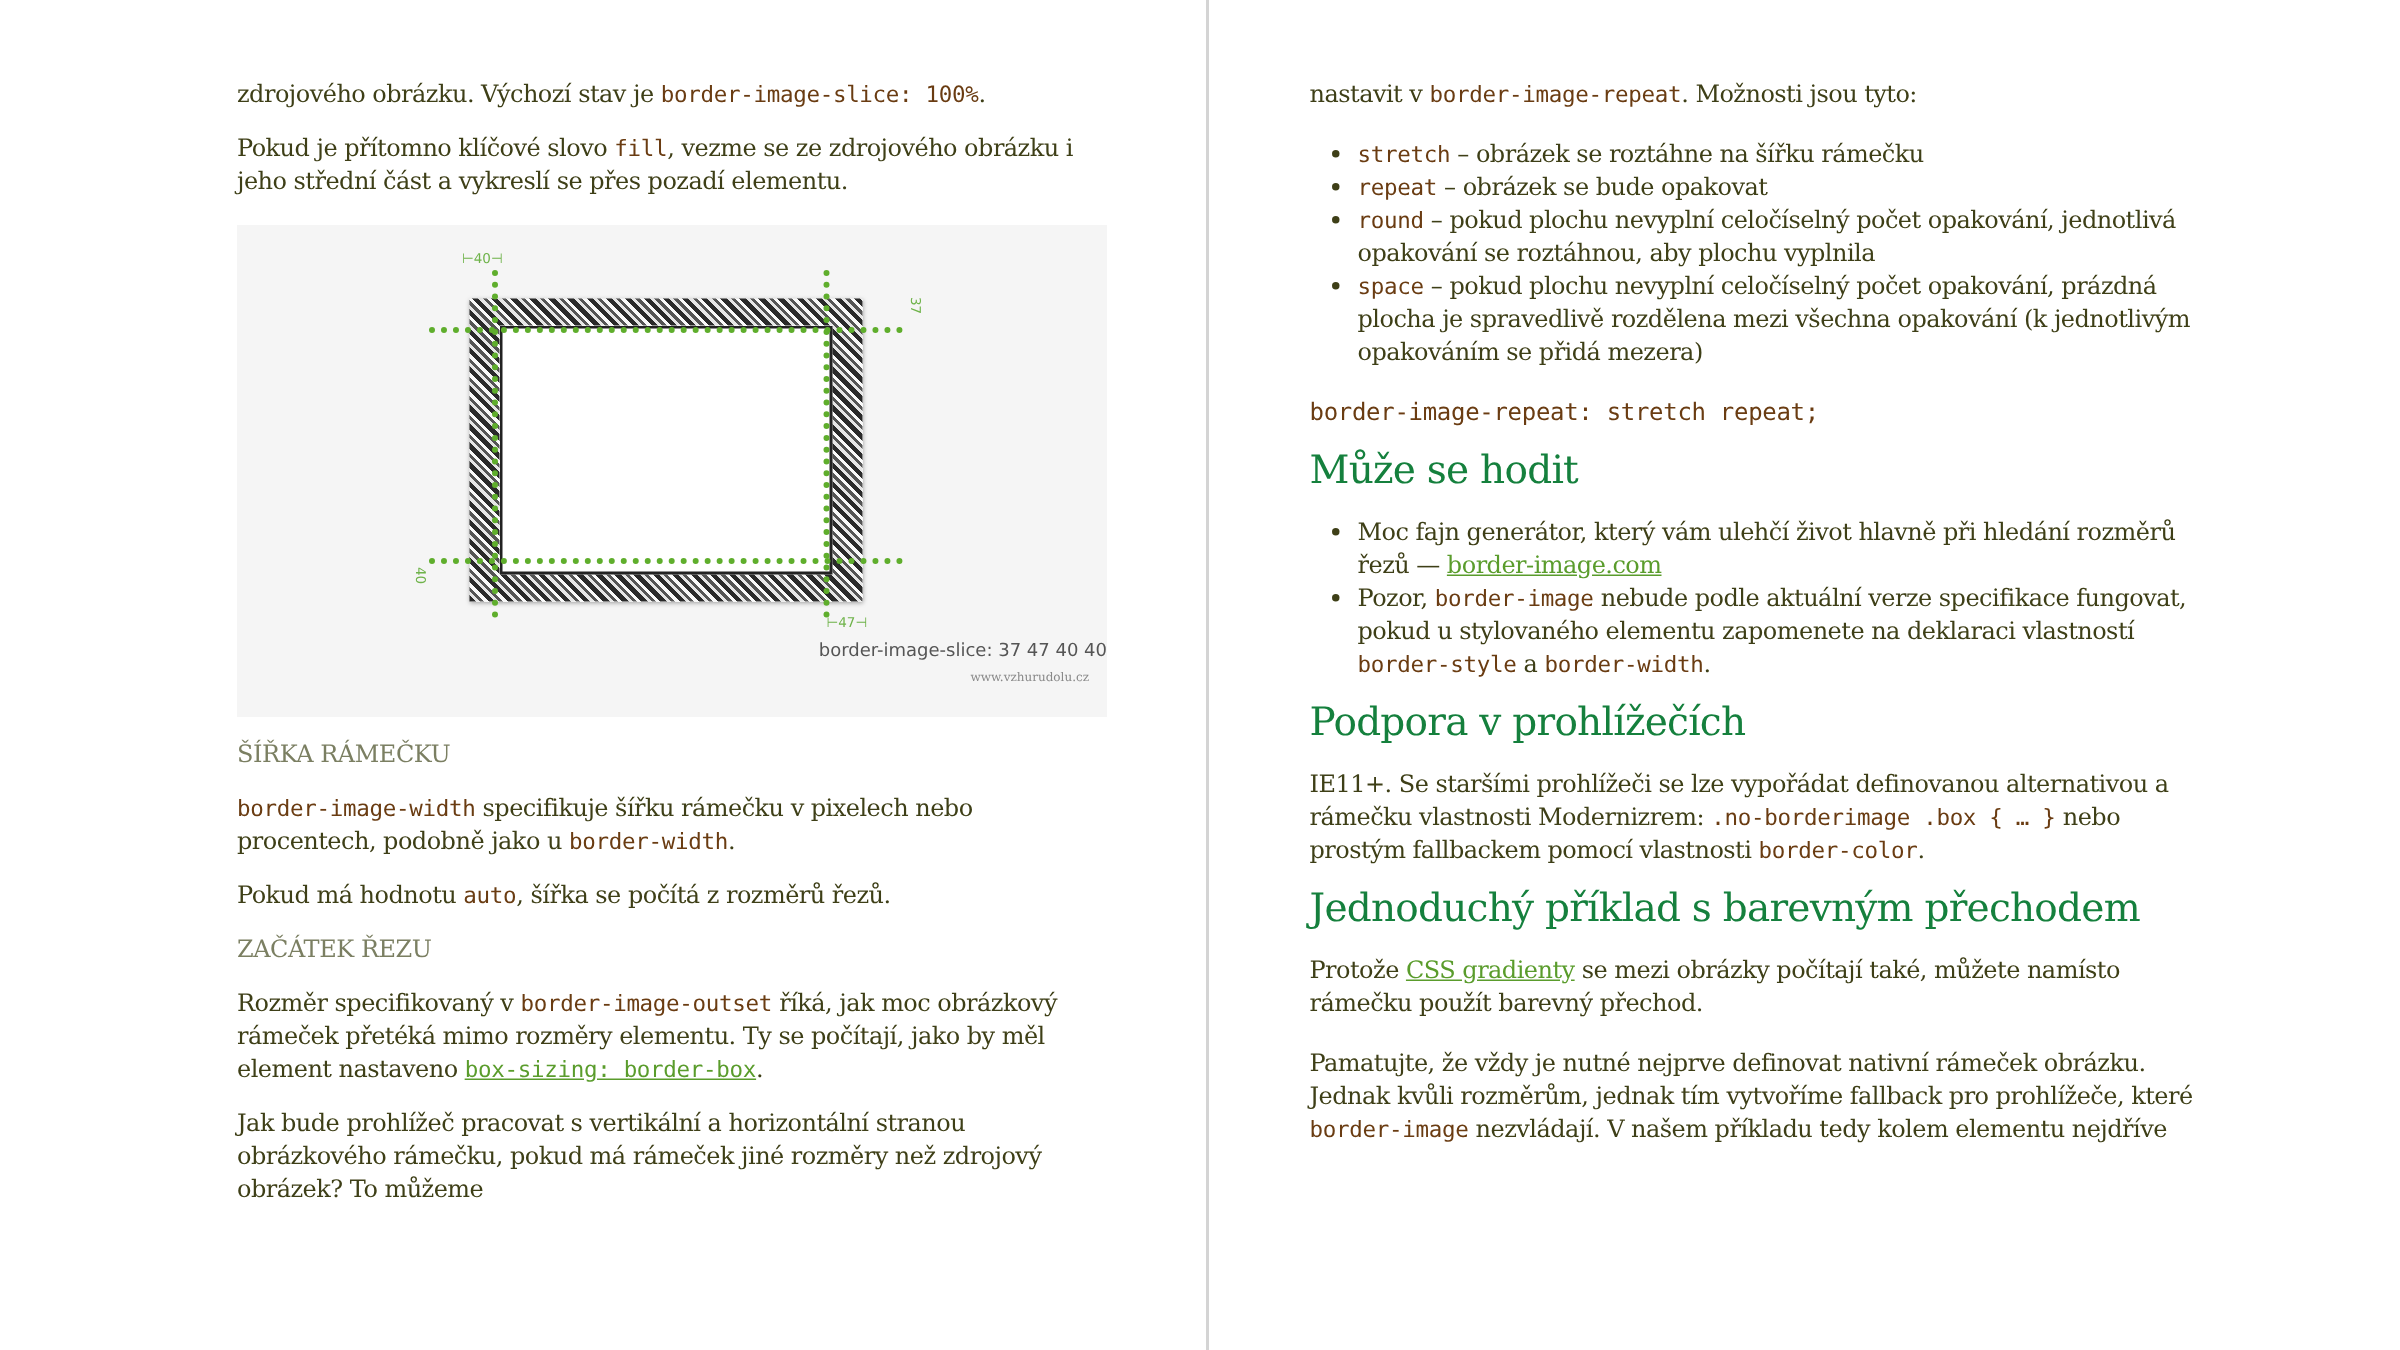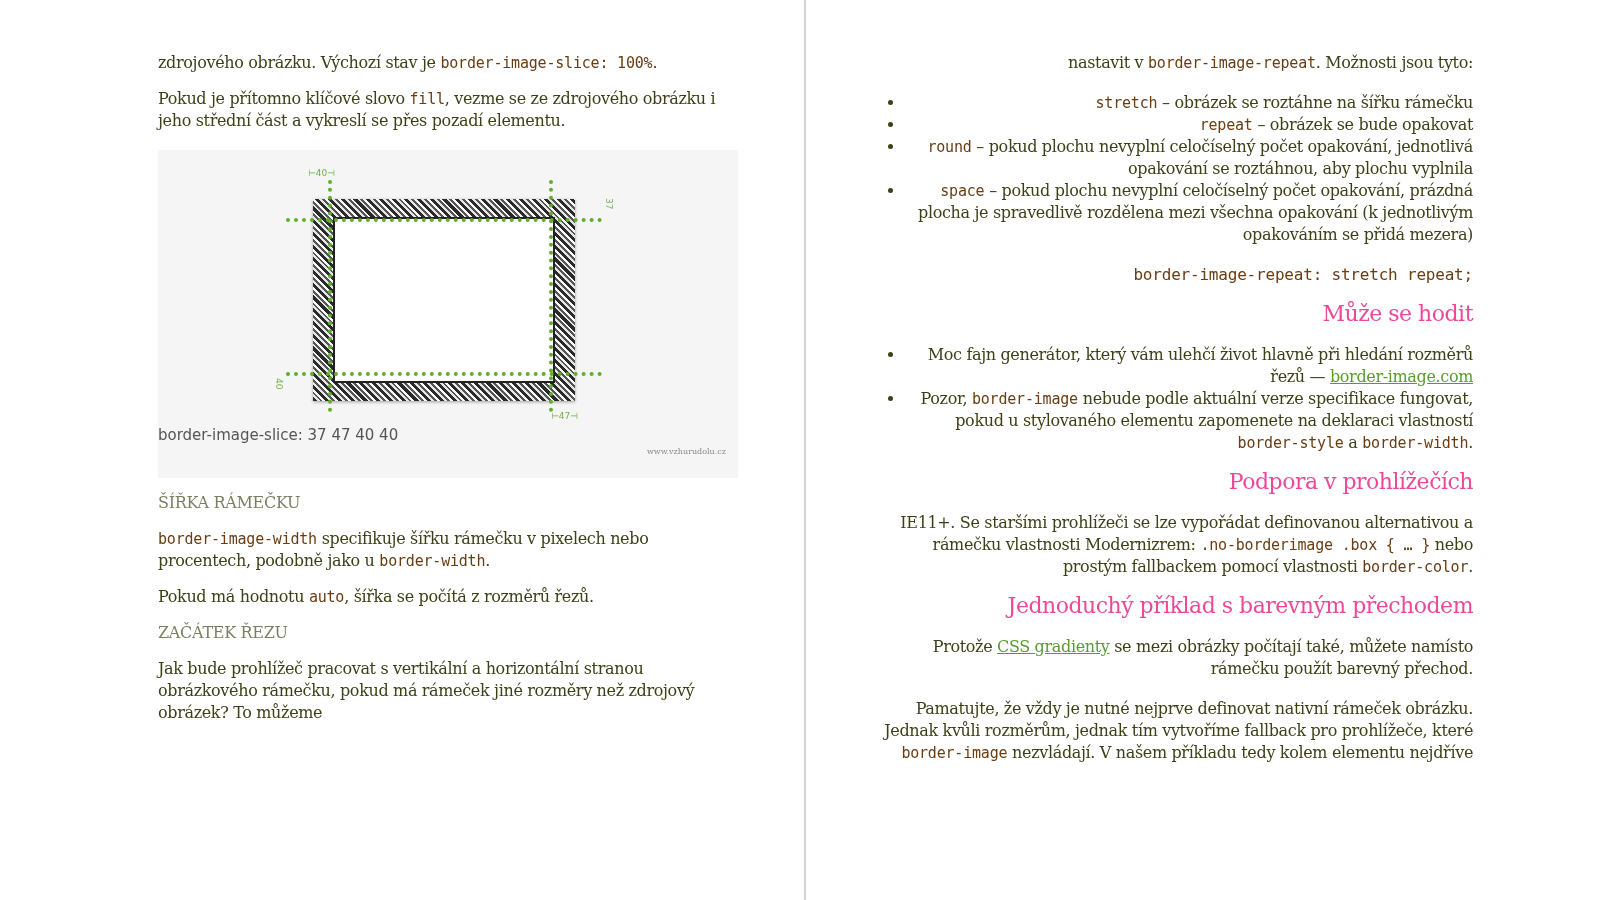--- a/index.html
+++ b/index.html
@@ -10,34 +10,34 @@
     }
     .page { position: absolute; top: 0; height: 900px; }
     .page-left { left: 0; width: 662px; }
     .page-right { left: 805px; width: 795px; }
     .divider {
       position: absolute; left: 804px; top: 0; width: 2px; height: 900px;
       background: #d4d4d4;
     }
     .col { position: absolute; top: 52px; }
     .page-left .col { left: 158px; width: 580px; }
-    .page-right .col { left: 68px; width: 600px; text-align: right; }
+    .page-right .col { left: 68px; width: 600px; }
     p { margin: 0 0 14px 0; font-size: 16px; line-height: 22px; letter-spacing: -0.35px; }
     code {
       font-family: "DejaVu Sans Mono", "Liberation Mono", monospace;
       color: #6a3c12; font-size: 15px; letter-spacing: -0.2px;
     }
     a { color: #5a9c2c; text-decoration: underline; }
     a code { color: #5a9c2c; }
     .subhead {
       font-size: 16px; color: #7b7f62; text-transform: uppercase;
       margin: 4px 0 14px 0; letter-spacing: -0.3px; line-height: 22px;
     }
     h2 {
-      font-weight: normal; color: #ec4899; font-size: 22px;
+      font-weight: normal; color: #15803d; font-size: 26px;
       margin: 8px 0 16px 0; line-height: 28px; letter-spacing: -0.5px;
     }
     ul { margin: 0 0 14px 0; padding-left: 32px; }
     li { font-size: 16px; line-height: 22px; letter-spacing: -0.35px; }
     .codeblock { margin: 18px 0 14px 0; font-size: 16px; line-height: 22px; }
     .codeblock code { font-size: 16px; }
 
     
     .figure {
       position: relative; width: 580px; height: 328px; background: #f5f5f5;
@@ -54,22 +54,22 @@
       background: #ffffff; box-shadow: inset 0 0 0 2px #222;
     }
     .gline { position: absolute; }
     .gline.h { height: 0; border-top: 4px dotted #5fae2c; }
     .gline.v { width: 0; border-left: 4px dotted #5fae2c; }
     .dim {
       position: absolute; font-family: "DejaVu Sans", sans-serif;
       font-size: 9px; color: #6fb34a;
     }
     .fig-caption {
-      position: absolute; left: 0; width: 580px; top: 276px; text-align: left;
-      font-family: "DejaVu Sans", sans-serif; font-size: 15px; color: #555;
+      position: absolute; left: 0; width: 580px; top: 276px; text-align: right;
+      font-family: "DejaVu Sans", sans-serif; font-size: 12px; color: #555;
     }
     .fig-credit {
       position: absolute; right: 12px; top: 297px;
       font-family: "DejaVu Serif", serif; font-size: 8px; color: #888;
     }
   </style>
 </head>
 <body>
 
 <div class="page page-left">
@@ -92,20 +92,21 @@
       <span class="dim" style="left:393px; top:261px;">⊢<span>47</span>⊣</span>
       <div class="fig-caption">border-image-slice:  37 47 40 40</div>
       <div class="fig-credit">www.vzhurudolu.cz</div>
     </div>
 
     <div class="subhead">Šířka rámečku</div>
     <p><code>border-image-width</code><span> specifikuje šířku rámečku v pixelech nebo procentech, podobně jako u </span><code>border-width</code><span>.</span></p>
     <p><span>Pokud má hodnotu </span><code>auto</code><span>, šířka se počítá z rozměrů řezů.</span></p>
 
     <div class="subhead">Začátek řezu</div>
+    <p><span>Rozměr specifikovaný v </span><code>border-image-outset</code><span> říká, jak moc obrázkový rámeček přetéká mimo rozměry elementu. Ty se počítají, jako by měl element nastaveno </span><a href="#"><code>box-sizing: border-box</code></a><span>.</span></p>
 
     <p>Jak bude prohlížeč pracovat s vertikální a horizontální stranou obrázkového rámečku, pokud má rámeček jiné rozměry než zdrojový obrázek? To můžeme</p>
   </div>
 </div>
 
 <div class="divider"></div>
 
 <div class="page page-right">
   <div class="col">
     <p><span>nastavit v </span><code>border-image-repeat</code><span>. Možnosti jsou tyto:</span></p>

